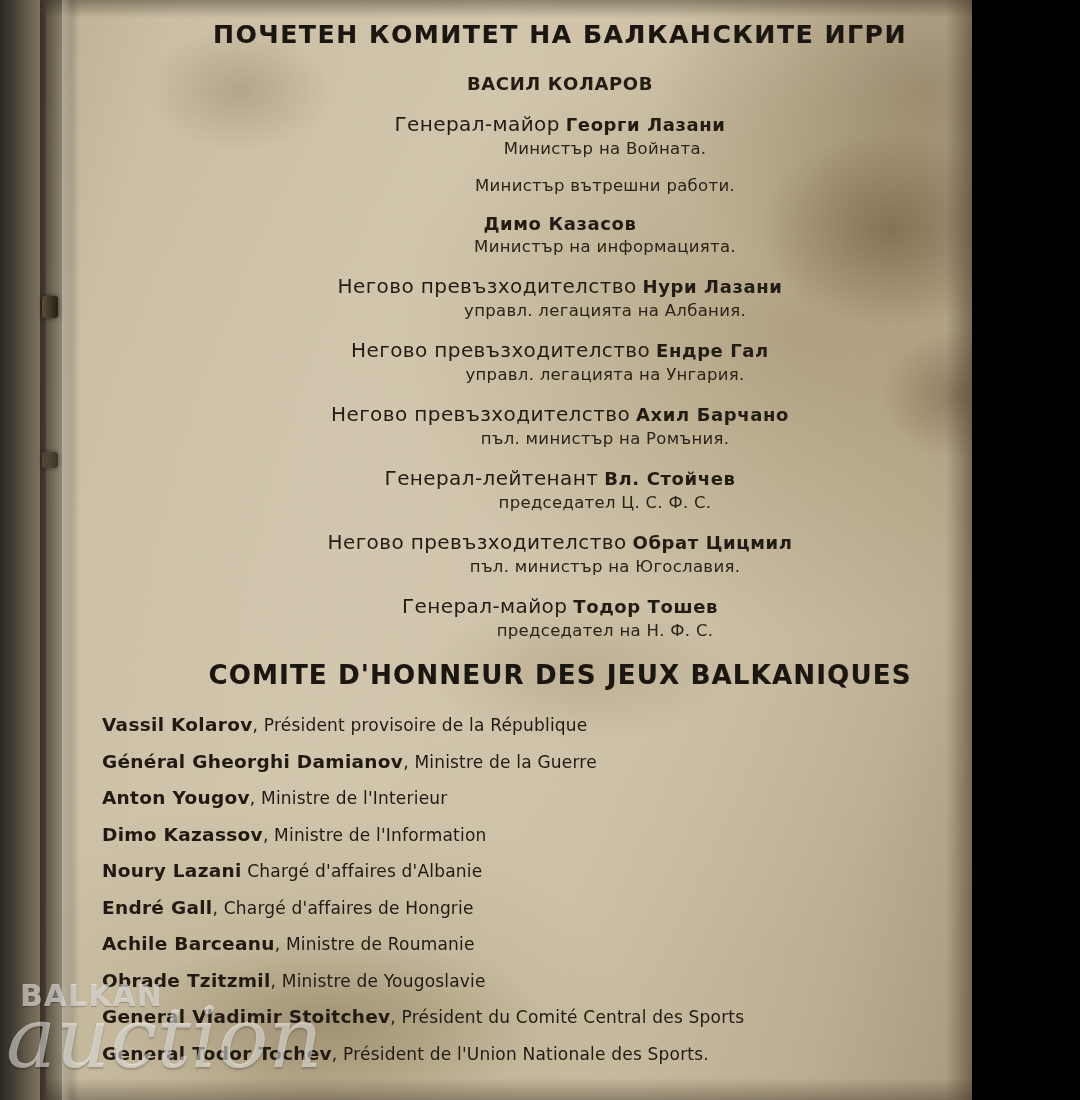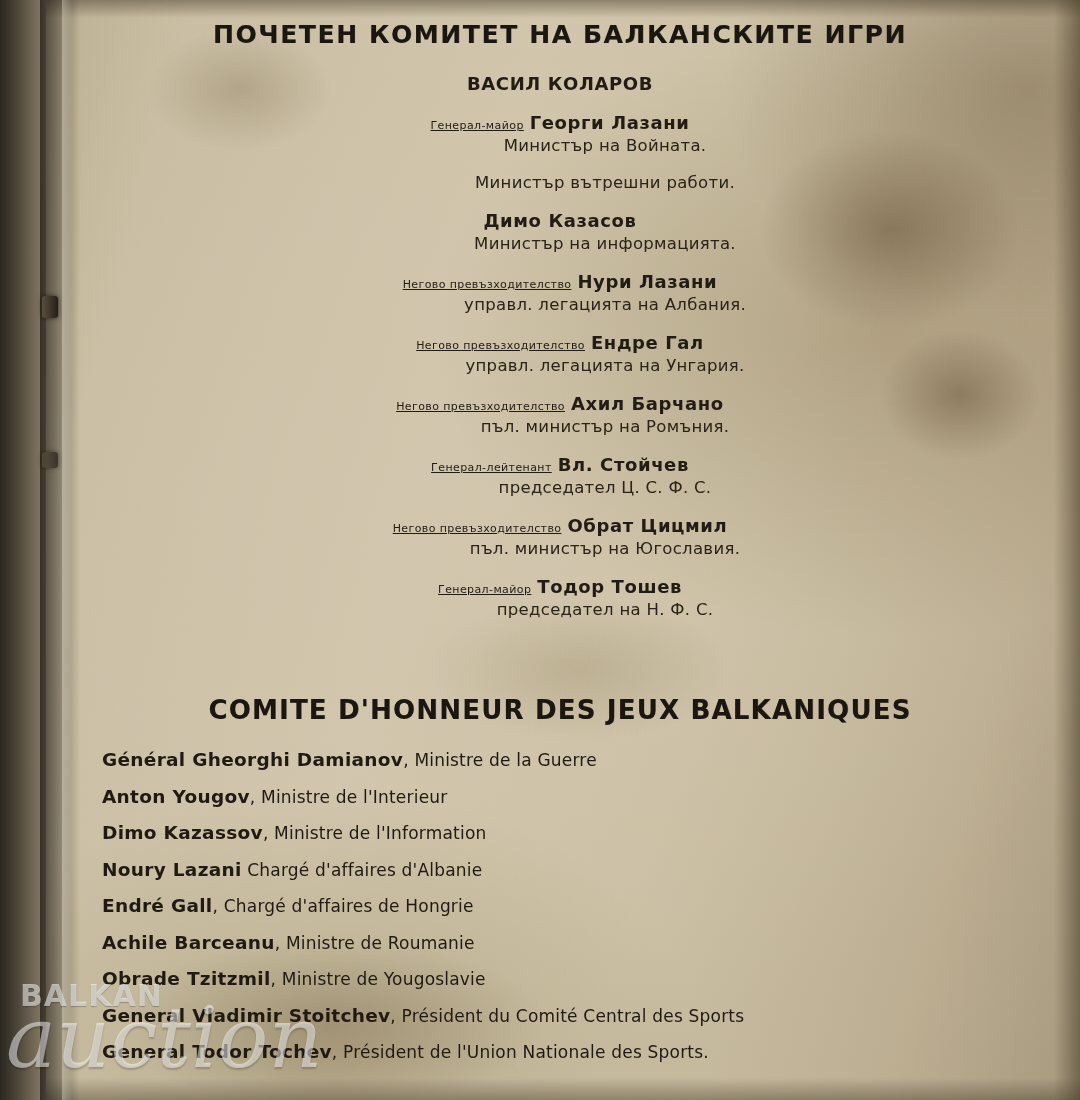--- a/index.html
+++ b/index.html
@@ -9,21 +9,21 @@
   }
   body {
     width: 1080px;
     height: 1100px;
     overflow: hidden;
     font-family: "DejaVu Sans", sans-serif;
   }
 
   #page {
     position: relative;
-    width: 1080px;
+    width: 972px;
     height: 1100px;
     background: #4d7c0f;
     overflow: hidden;
   }
 
   
   .paper-base {
     position: absolute;
     inset: 0;
     background:
@@ -112,34 +112,32 @@
     font-weight: 700;
     letter-spacing: 1.6px;
     text-align: center;
     font-size: 25px;
     color: #1b1610;
     text-shadow: 0.4px 0.4px 0 rgba(0,0,0,0.35);
   }
   .heading.fr {
     font-size: 26px;
     letter-spacing: 1.2px;
-    margin-top: 35px;
   }
 
   .entry { margin-top: 18px; }
   .entry .line1 {
     text-align: center;
     font-size: 17.5px;
     color: #221c14;
     letter-spacing: 0.4px;
   }
   .entry .line1 .pre {
     font-weight: 400;
-    font-size: 11px;
-    text-decoration: underline;
+    font-size: 20px;
   }
   .entry .line1 .nm {
     font-weight: 700;
     font-size: 18px;
     letter-spacing: 0.6px;
   }
   .entry .line2 {
     text-align: center;
     font-size: 16.5px;
     letter-spacing: 0.3px;
@@ -301,20 +299,23 @@
         </div>
         <div class="line2">председател на Н. Ф. С.</div>
       </div>
     </div>
 
     <div class="block-fr" style="top:660px;">
       <div class="heading fr">COMITE D'HONNEUR DES JEUX BALKANIQUES</div>
 
       <div class="fr-list">
         <div class="fr-row">
+          <span class="nm">Vassil Kolarov</span><span class="role">, <span>Président provisoire de la République</span></span>
+        </div>
+        <div class="fr-row">
           <span class="nm">Général Gheorghi Damianov</span><span class="role">, <span>Ministre de la Guerre</span></span>
         </div>
         <div class="fr-row">
           <span class="nm">Anton Yougov</span><span class="role">, <span>Ministre de l'Interieur</span></span>
         </div>
         <div class="fr-row">
           <span class="nm">Dimo Kazassov</span><span class="role">, <span>Ministre de l'Information</span></span>
         </div>
         <div class="fr-row">
           <span class="nm">Noury Lazani</span><span class="role"> <span>Chargé d'affaires d'Albanie</span></span>

